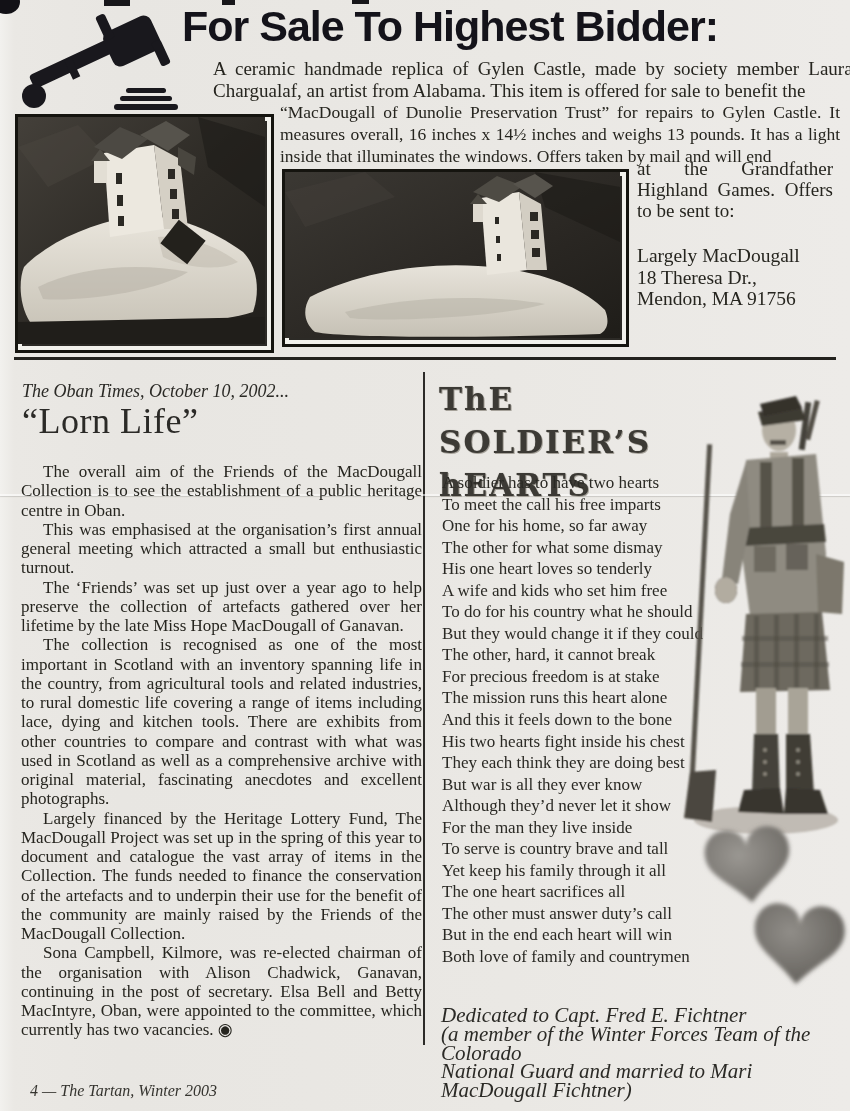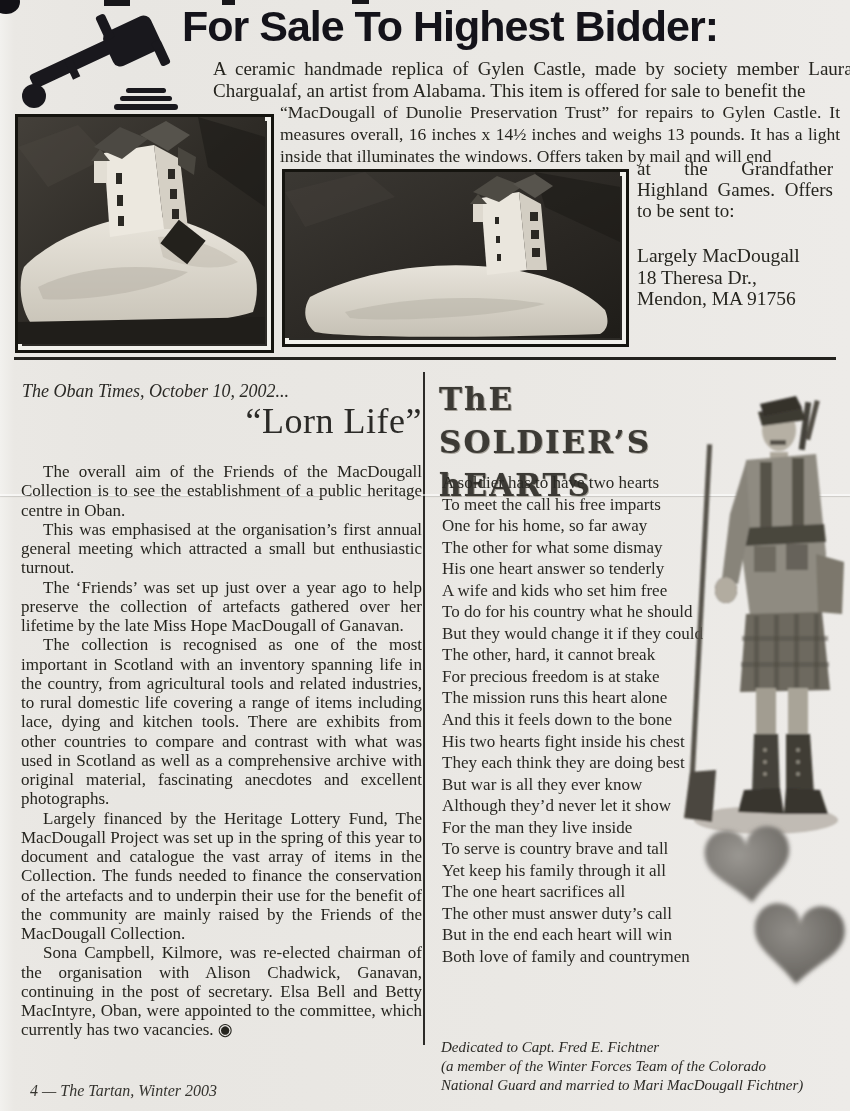--- a/index.html
+++ b/index.html
@@ -35,35 +35,35 @@
   .photo-left{left:15px;top:114px;width:253px;height:233px;}
   .photo-right{left:282px;top:169px;width:341px;height:172px;}
 
   .rule-h{position:absolute;left:14px;top:357px;width:822px;height:3px;background:#23221e;}
   .rule-v{position:absolute;left:423px;top:372px;width:2px;height:673px;background:#2c2b28;}
 
   
   .byline{position:absolute;left:22px;top:381px;width:400px;
           font-style:italic;font-size:18px;color:#2b2a26;}
   .article-title{position:absolute;left:22px;top:400px;width:400px;
-                 text-align:right;font-size:36px;color:#2b2a27;letter-spacing:.5px;}
+                 text-align:left;font-size:36px;color:#2b2a27;letter-spacing:.5px;}
   .article-body{position:absolute;left:21px;top:462px;width:401px;
                 font-size:17px;line-height:19.25px;color:#26251f;}
   .article-body p{margin:0;text-align:justify;text-indent:22px;}
 
   
   .poem-title{position:absolute;left:439px;top:378px;width:260px;
               font-family:"DejaVu Serif", serif;font-weight:bold;
               font-size:31px;line-height:43px;letter-spacing:2px;color:#3c3a35;
               text-shadow:0 0 1px #8d8a83, 1px 1px 0 #a8a49c;}
   .poem-lines{position:absolute;left:442px;top:472px;width:300px;
               font-size:17px;line-height:21.55px;color:#2a2924;}
   .poem-lines div{white-space:nowrap;}
   .dedication{position:absolute;left:441px;top:1006px;width:400px;
-              font-style:italic;font-size:15px;line-height:18.8px;color:#2b2a26;margin-top:32px;}
+              font-style:italic;font-size:21px;line-height:18.8px;color:#2b2a26;}
 
   .soldier{position:absolute;left:668px;top:374px;width:182px;height:468px;}
   .hearts{position:absolute;left:698px;top:818px;width:152px;height:192px;}
 
   .footer{position:absolute;left:30px;top:1082px;font-style:italic;
           font-size:16px;color:#35342f;text-align:right;}
 
   .gavel{position:absolute;left:8px;top:0px;width:172px;height:118px;}
   .corner-dot{position:absolute;left:-8px;top:-10px;width:28px;height:24px;
               border-radius:50%;background:#121116;}
@@ -204,21 +204,21 @@
 
   <div class="poem-title">
     <div>ThE SOLDIER’S</div>
     <div>hEARTS</div>
   </div>
   <div class="poem-lines">
       <div>A soldier has to have two hearts</div>
       <div>To meet the call his free imparts</div>
       <div>One for his home, so far away</div>
       <div>The other for what some dismay</div>
-      <div>His one heart answer so tenderly</div>
+      <div>His one heart loves so tenderly</div>
       <div>A wife and kids who set him free</div>
       <div>To do for his country what he should</div>
       <div>But they would change it if they could</div>
       <div>The other, hard, it cannot break</div>
       <div>For precious freedom is at stake</div>
       <div>The mission runs this heart alone</div>
       <div>And this it feels down to the bone</div>
       <div>His two hearts fight inside his chest</div>
       <div>They each think they are doing best</div>
       <div>But war is all they ever know</div>

